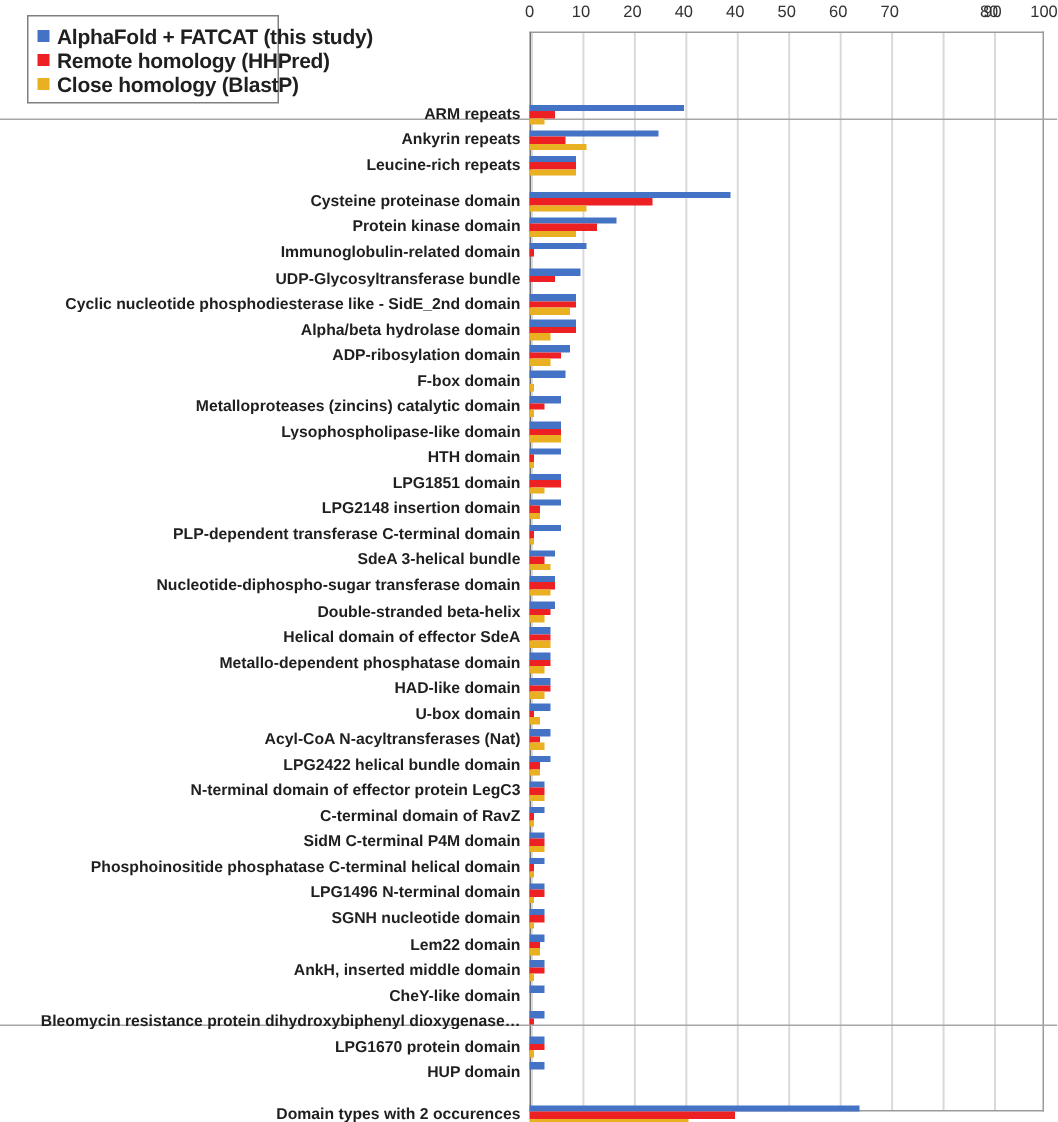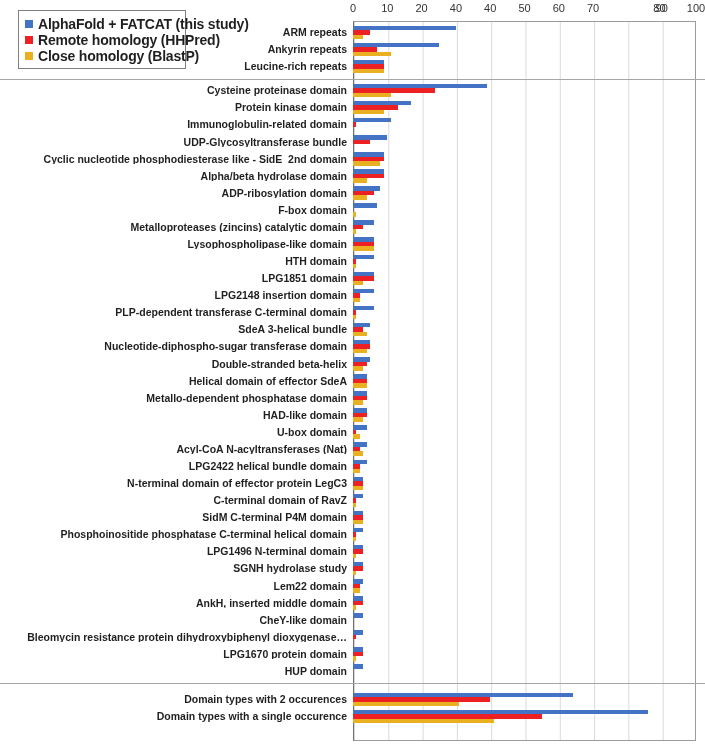--- a/index.html
+++ b/index.html
@@ -13,21 +13,21 @@
     box-sizing:border-box;border:1px solid #9b9b9b;border-left-color:#707070;
     background-image:linear-gradient(to right,#d9d9d9 1px,transparent 1px);
     background-size:34.3px 100%;
   }
   
   .tick{
     position:absolute;top:2px;transform:translateX(-50%);
     font-size:11px;color:#333;white-space:nowrap;
   }
   
-  .section{position:absolute;left:0;width:705px;display:flex;flex-direction:column;box-sizing:border-box;}
+  .section{position:absolute;left:0;width:705px;display:flex;flex-direction:column;box-sizing:border-box;margin-top:44px;}
   #section-0{top:21px;height:58px;padding-top:3px;}
   #section-1{top:80px;height:602px;padding-top:2px;padding-bottom:2px;}
   #section-2{top:684px;height:56px;padding-top:7px;}
   .divider{position:absolute;left:0;width:705px;border-top:1px solid #a6a6a6;height:0;}
   #divider-0{top:79px;}
   #divider-1{top:683px;}
   
   .row{flex:1;display:flex;align-items:center;min-height:0;}
   #section-0 .row,#section-2 .row{flex:0 0 17px;}
   .cat-label{
@@ -311,21 +311,21 @@
       </div>
       <div class="row">
         <div class="cat-label">LPG1496 N-terminal domain</div>
         <div class="bars">
           <div class="bar" style="width: 3%; background: rgb(68, 114, 196);"></div>
           <div class="bar" style="width: 3%; background: rgb(237, 32, 36);"></div>
           <div class="bar" style="width: 1%; background: rgb(233, 176, 33);"></div>
         </div>
       </div>
       <div class="row">
-        <div class="cat-label">SGNH hydrolase study</div>
+        <div class="cat-label">SGNH nucleotide domain</div>
         <div class="bars">
           <div class="bar" style="width: 3%; background: rgb(68, 114, 196);"></div>
           <div class="bar" style="width: 3%; background: rgb(237, 32, 36);"></div>
           <div class="bar" style="width: 1%; background: rgb(233, 176, 33);"></div>
         </div>
       </div>
       <div class="row">
         <div class="cat-label">Lem22 domain</div>
         <div class="bars">
           <div class="bar" style="width: 3%; background: rgb(68, 114, 196);"></div>

